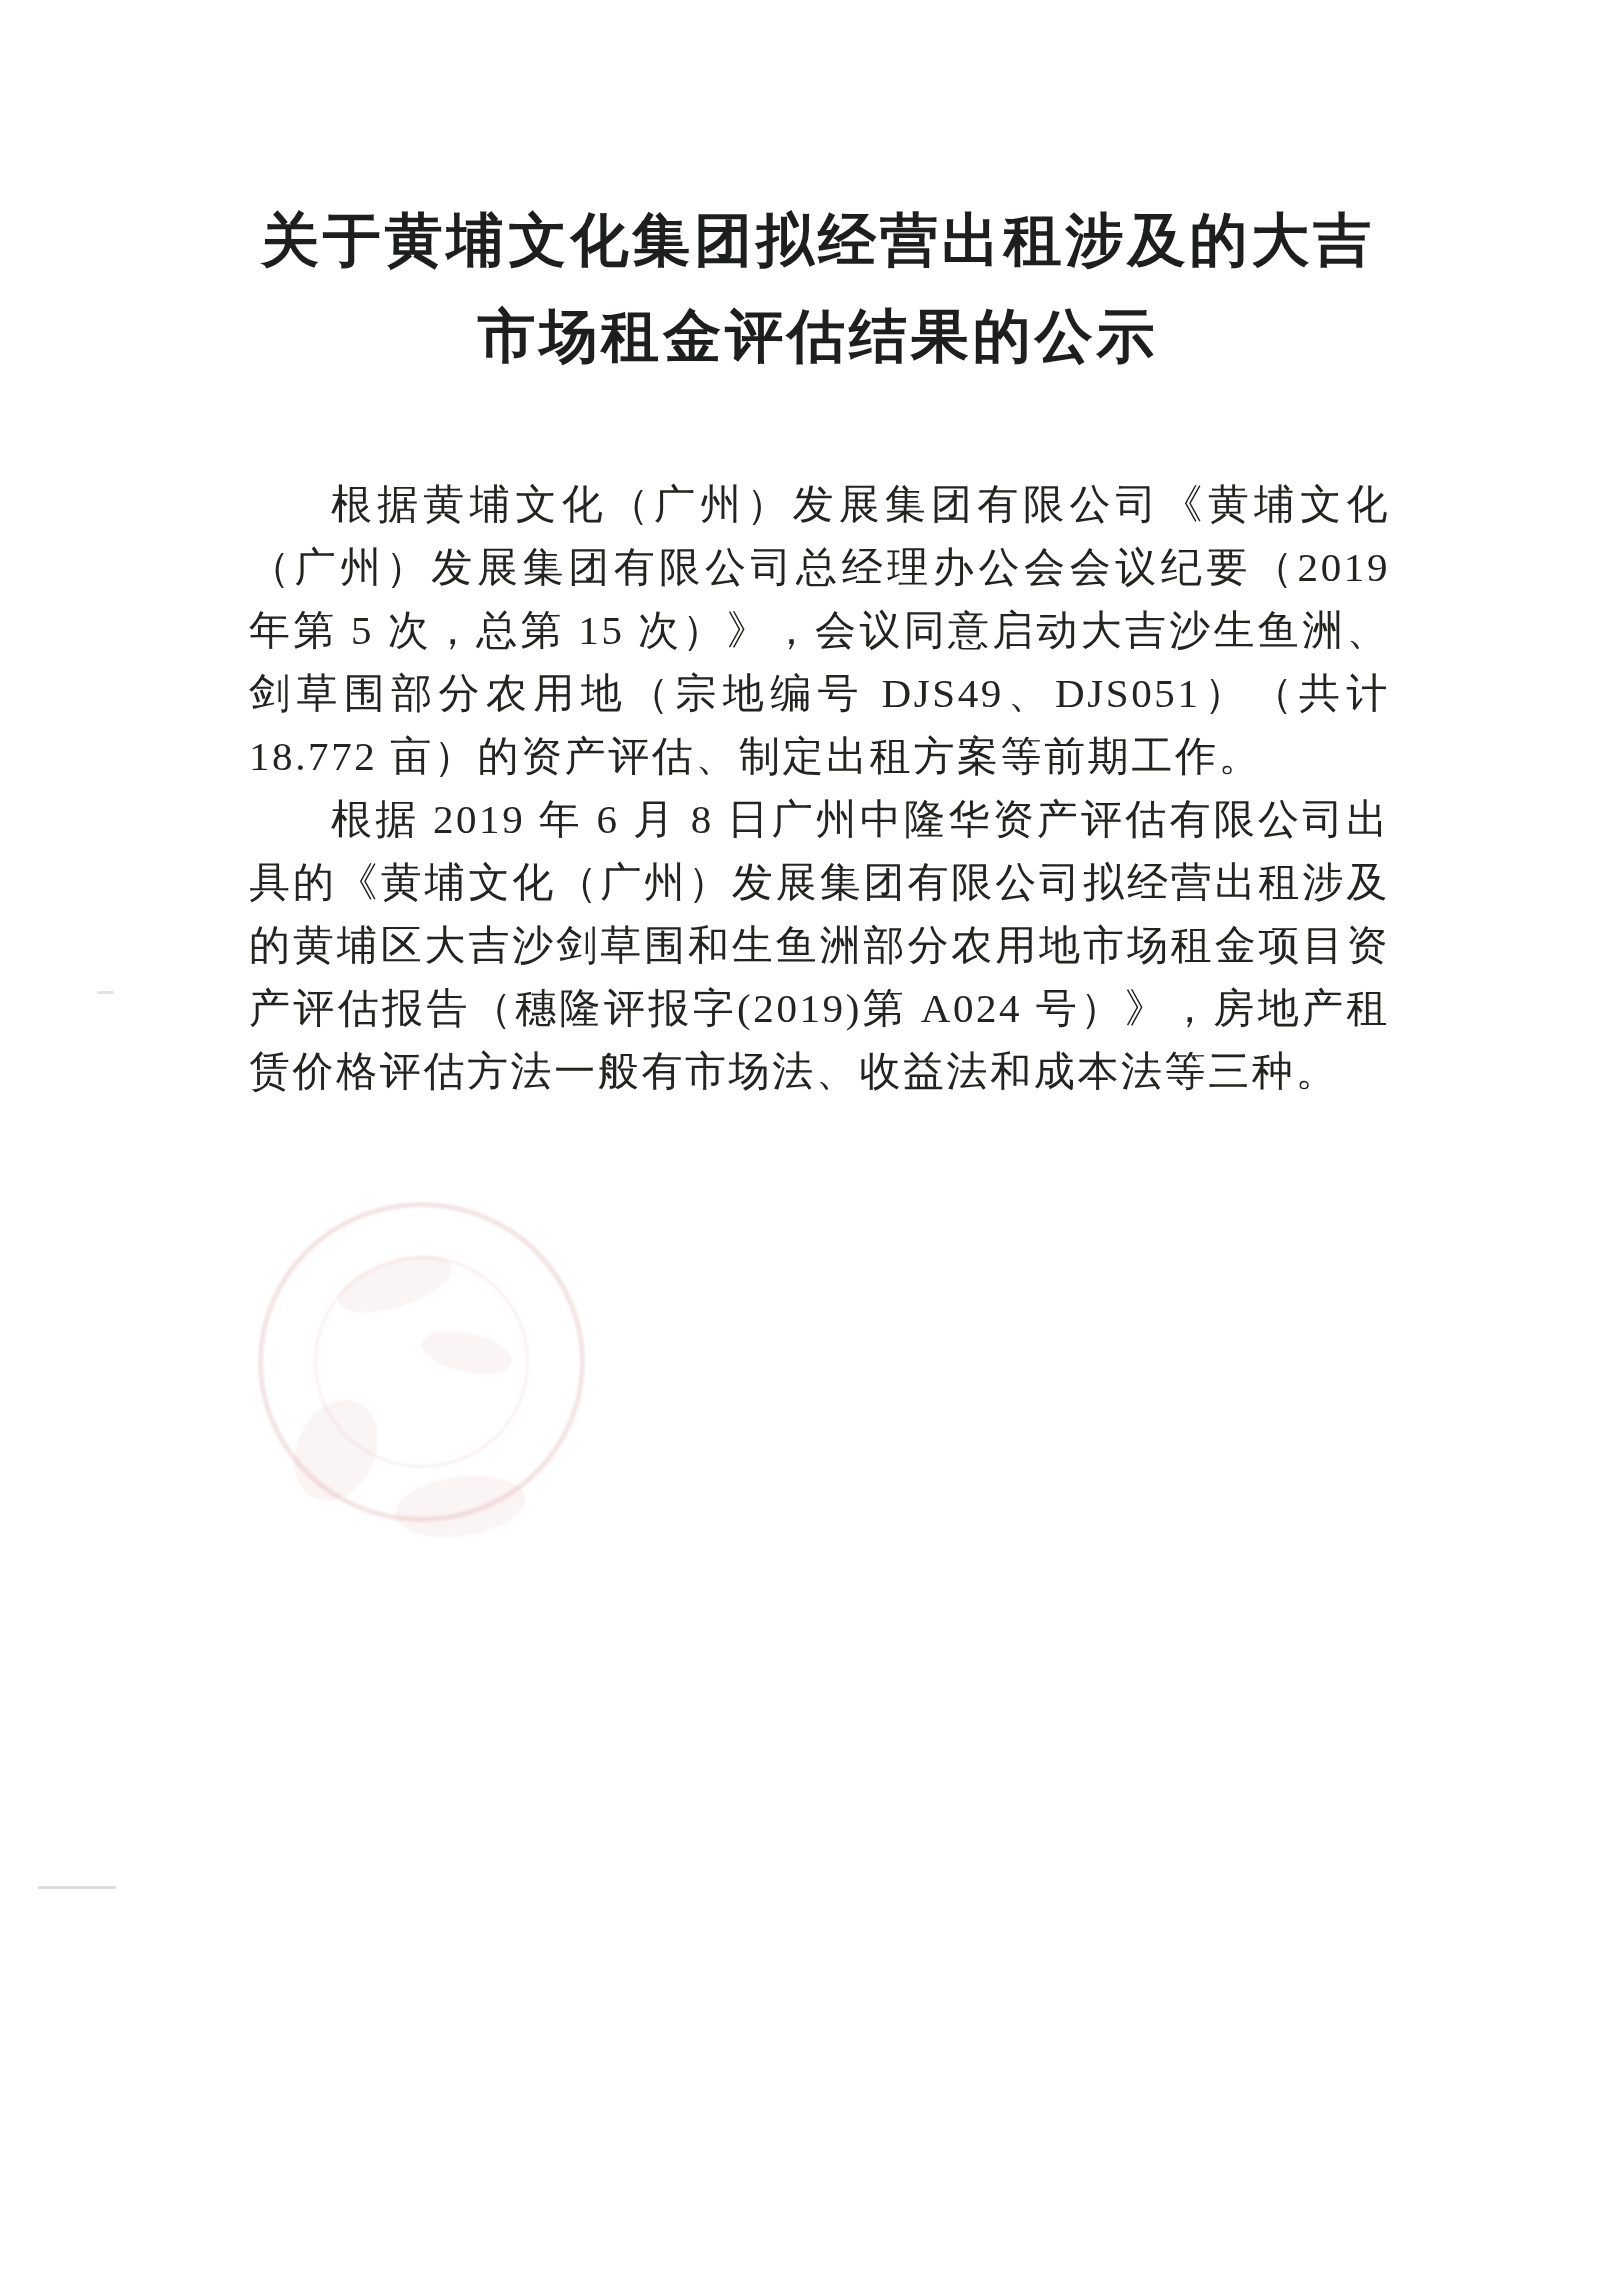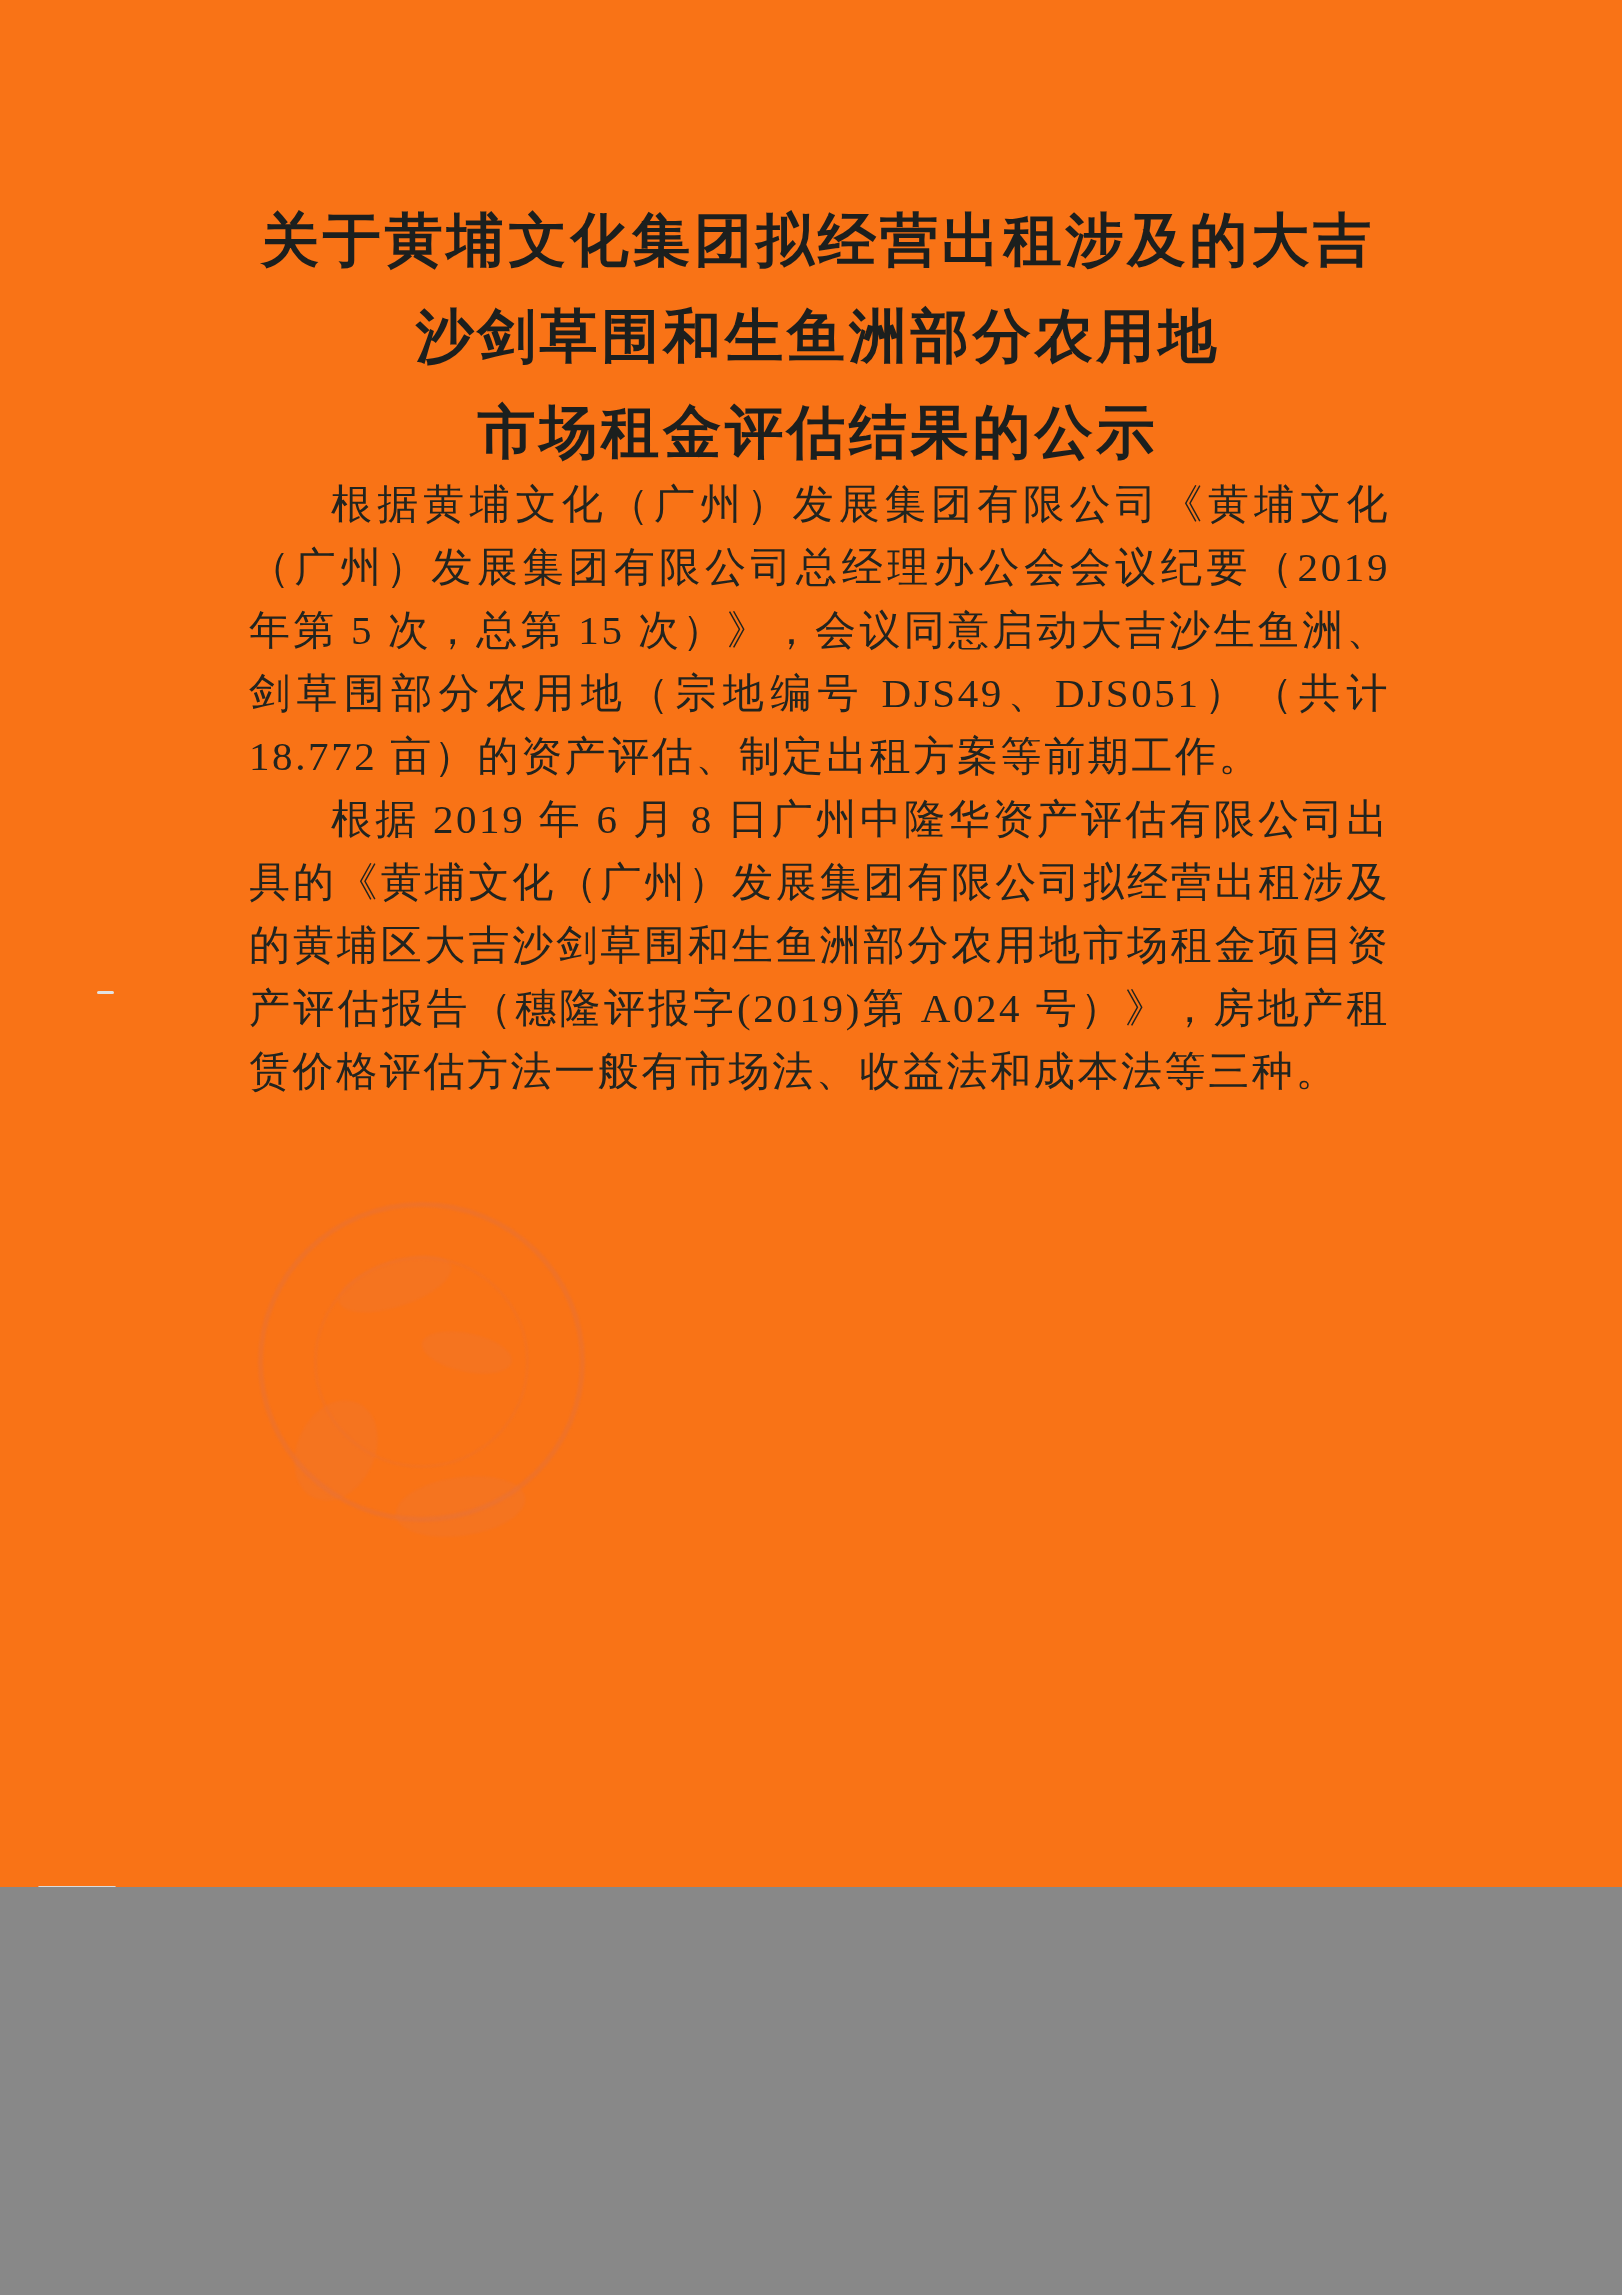--- a/index.html
+++ b/index.html
@@ -3,23 +3,23 @@
 <meta charset="utf-8">
 <style>
   html, body {
     margin: 0;
     padding: 0;
     background: #888;
   }
   .page {
     position: relative;
     width: 1623px;
-    height: 1887px;
+    height: 2295px;
     margin: 0 auto;
-    background: #f97316;
+    background: #ffffff;
     overflow: hidden;
     font-family: "Liberation Serif", "DejaVu Serif", serif;
   }
   
   .seal {
     position: absolute;
     left: 258px;
     top: 1202px;
     width: 327px;
     height: 320px;
@@ -121,21 +121,20 @@
     <div class="seal-blob-2"></div>
     <div class="seal-blob-3"></div>
     <div class="seal-blob-4"></div>
   </div>
 
   <div class="artifact-dash-1"></div>
   <div class="artifact-dash-2"></div>
 
   <div class="title-block">
     <div class="title-line">关于黄埔文化集团拟经营出租涉及的大吉</div>
-    <div class="title-line">沙剑草围和生鱼洲部分农用地</div>
     <div class="title-line">市场租金评估结果的公示</div>
   </div>
 
   <div class="body-block">
     <p>根据黄埔文化（广州）发展集团有限公司《黄埔文化（广州）发展集团有限公司总经理办公会会议纪要（2019 年第 5 次，总第 15 次）》，会议同意启动大吉沙生鱼洲、剑草围部分农用地（宗地编号 DJS49、DJS051）（共计 18.772 亩）的资产评估、制定出租方案等前期工作。</p>
     <p>根据 2019 年 6 月 8 日广州中隆华资产评估有限公司出具的《黄埔文化（广州）发展集团有限公司拟经营出租涉及的黄埔区大吉沙剑草围和生鱼洲部分农用地市场租金项目资产评估报告（穗隆评报字(2019)第 A024 号）》，房地产租赁价格评估方法一般有市场法、收益法和成本法等三种。</p>
   </div>
 
 </div>
 

